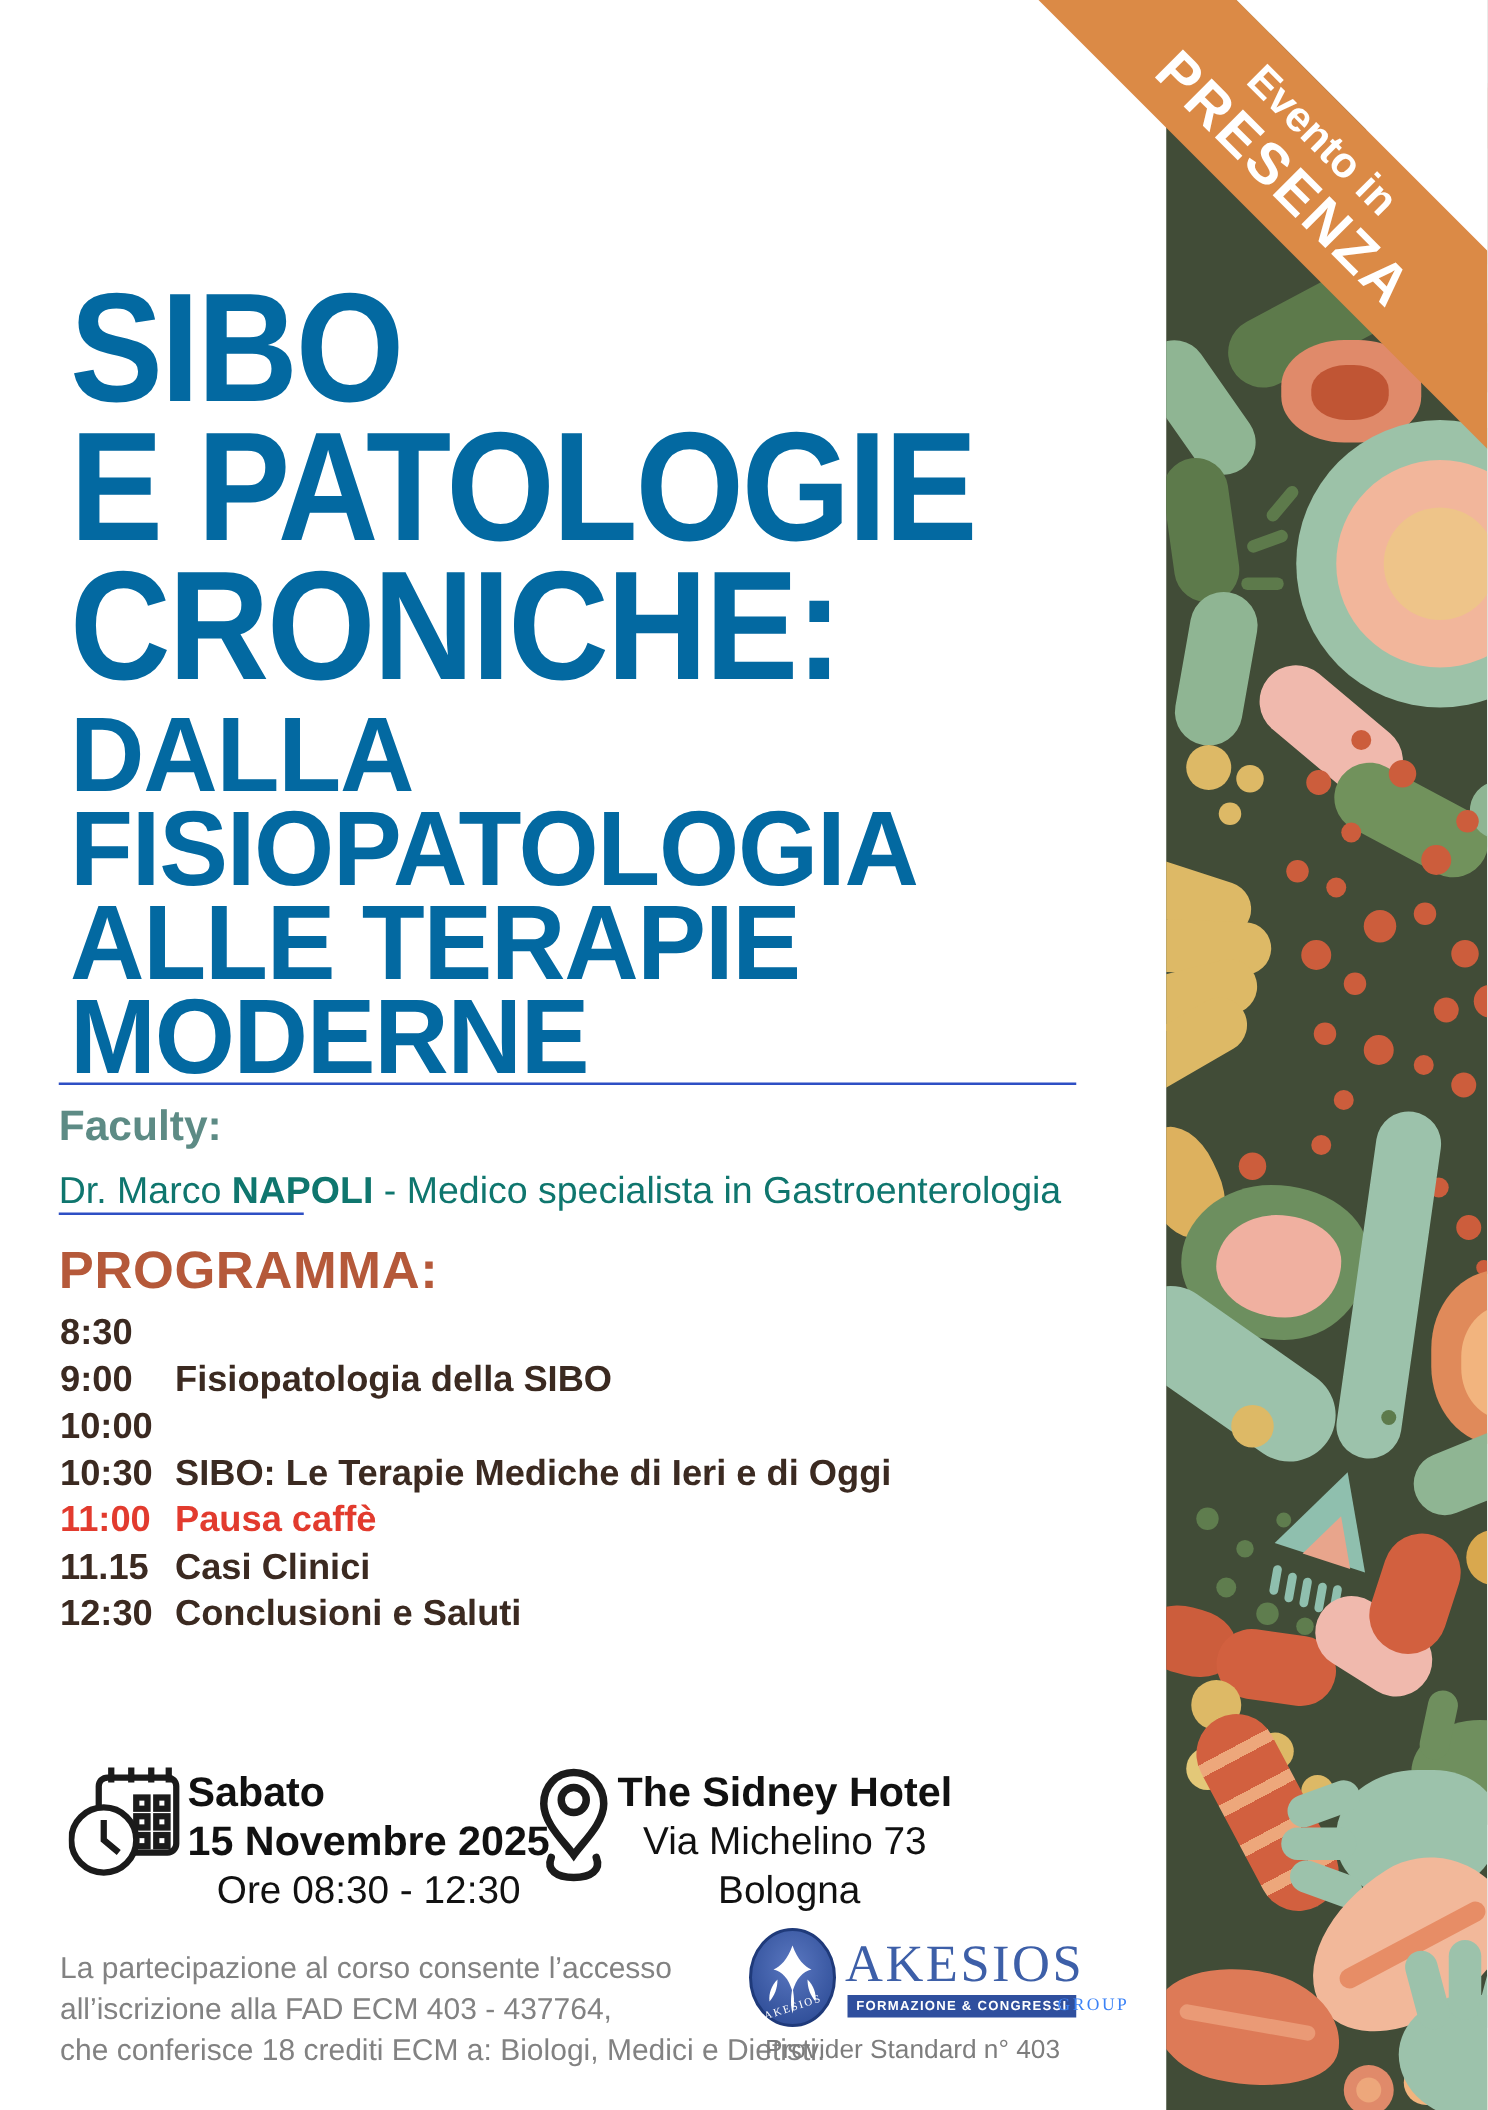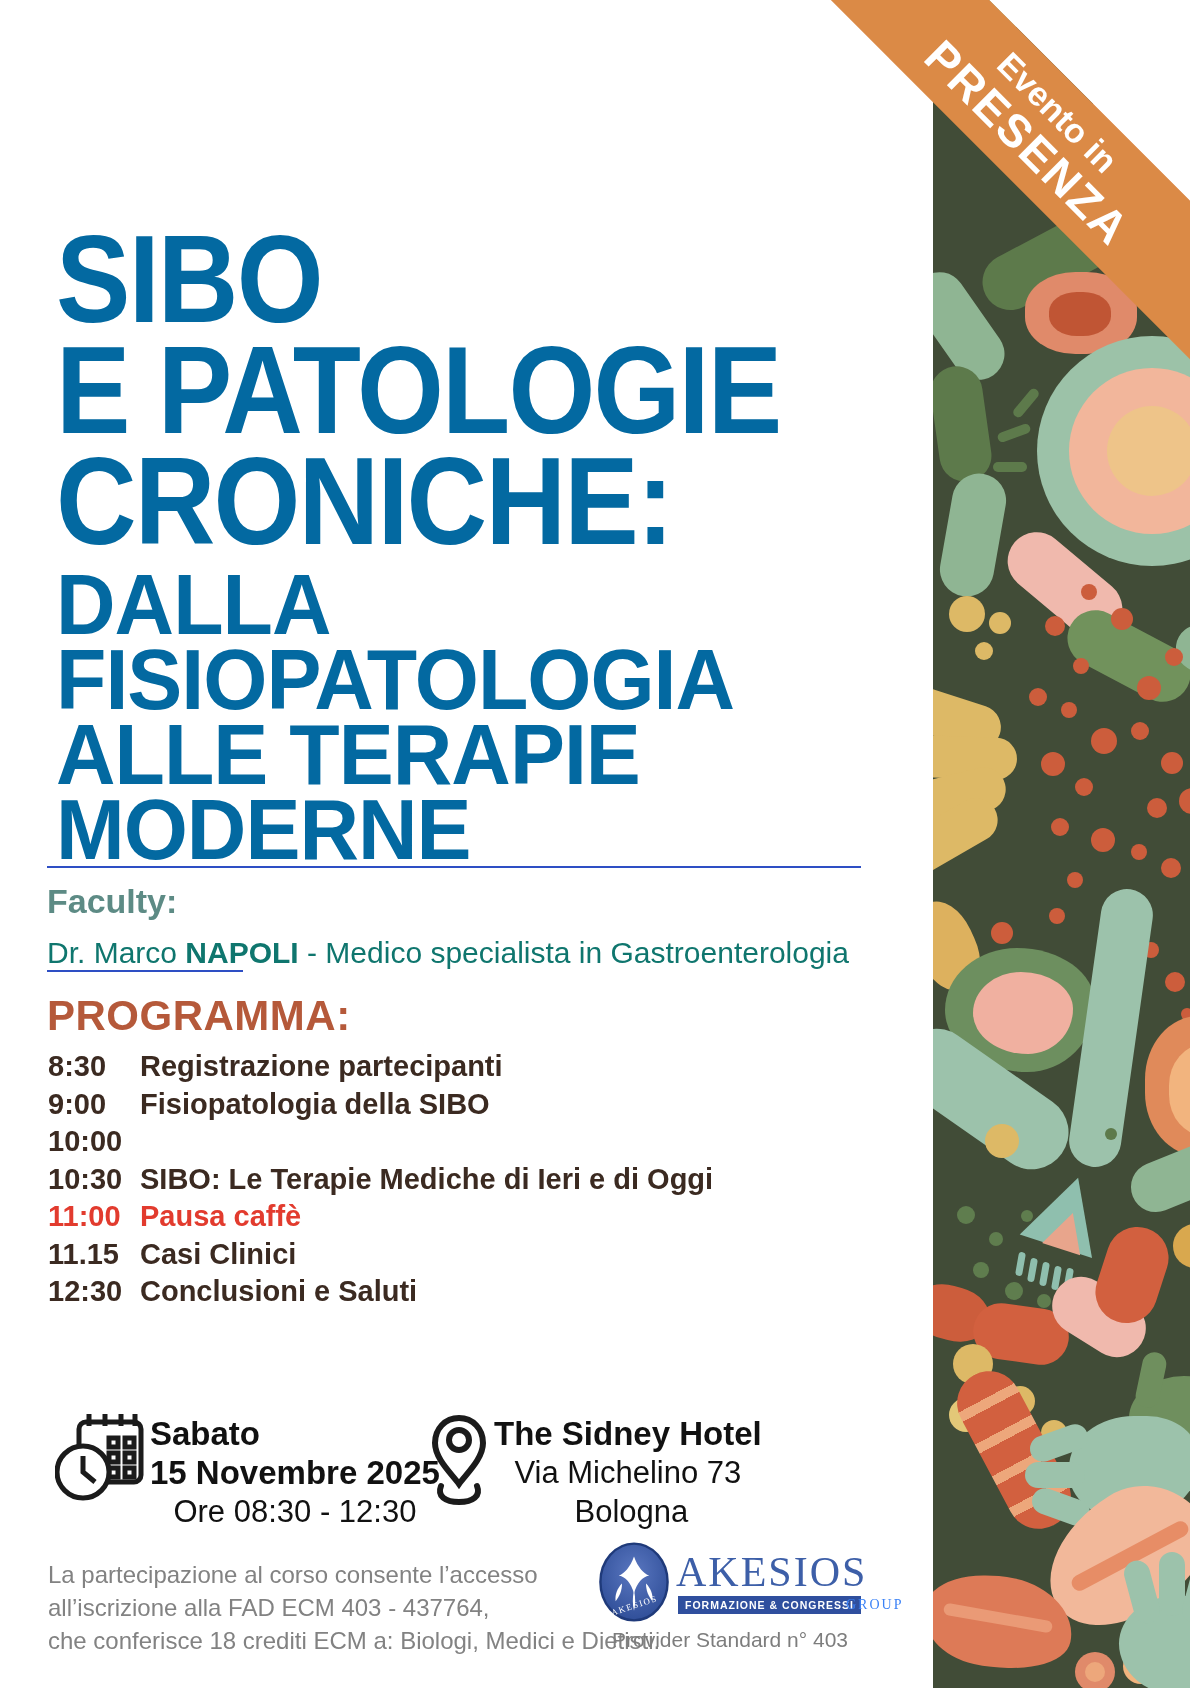--- a/index.html
+++ b/index.html
@@ -211,21 +211,20 @@
 
   <div class="faculty-h">Faculty:</div>
   <div class="faculty-n"><span>Dr. Marco </span><span class="b">NAPOLI</span><span> - Medico specialista in Gastroenterologia</span></div>
 
   <div class="hr2"></div>
 
   <div class="prog-h">PROGRAMMA:</div>
   <div class="prog">
     <div class="prow">
         <span class="ptime">8:30</span>
-        <span class="plabel">Registrazione partecipanti</span>
       </div>
     <div class="prow">
         <span class="ptime">9:00</span>
         <span class="plabel">Fisiopatologia della SIBO</span>
       </div>
     <div class="prow">
         <span class="ptime">10:00</span>
       </div>
     <div class="prow">
         <span class="ptime">10:30</span>

